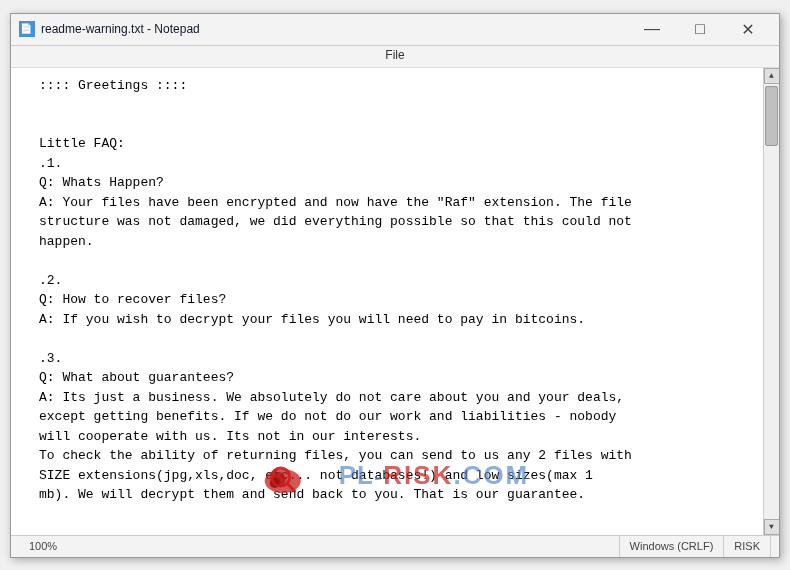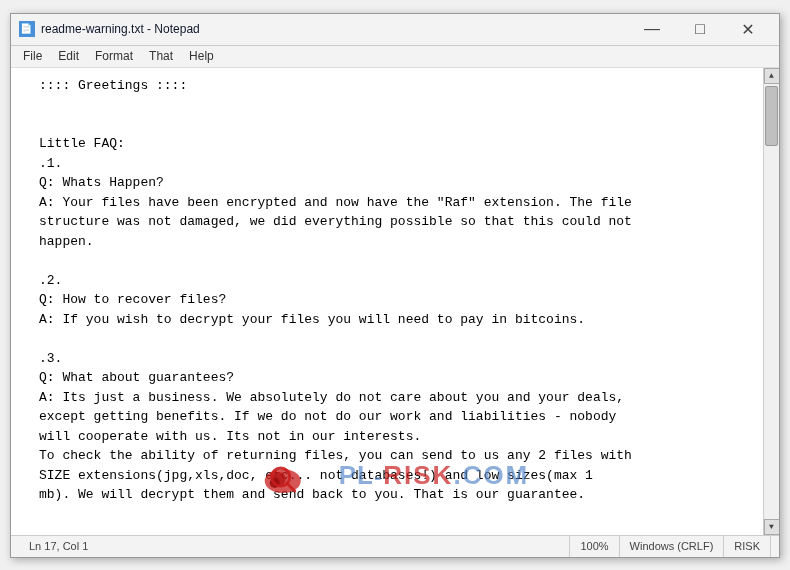--- a/index.html
+++ b/index.html
@@ -75,20 +75,21 @@
       font-family: 'Segoe UI', sans-serif;
     }
 
     .menu-bar {
       background: #f3f3f3;
       height: 22px;
       display: flex;
       align-items: center;
       padding: 0 4px;
       border-bottom: 1px solid #ddd;
+      flex-direction: column;
     }
 
     .menu-item {
       padding: 2px 8px;
       font-family: 'Segoe UI', sans-serif;
       font-size: 12px;
       cursor: pointer;
       color: #333;
     }
 
@@ -255,21 +256,20 @@
       <div class="scrollbar">
         <div class="scroll-btn">▲</div>
         <div class="scroll-track">
           <div class="scroll-thumb"></div>
         </div>
         <div class="scroll-btn">▼</div>
       </div>
     </div>
 
     <div class="status-bar">
-      <div class="status-segment">Ln 17, Col 1</div>
       <div class="status-segment">100%</div>
       <div class="status-segment">Windows (CRLF)</div>
       <div class="status-segment">RISK</div>
     </div>
   </div>
 
   <div class="watermark-overlay">
     <svg width="70" height="45" viewBox="0 0 70 45">
       <ellipse cx="22" cy="28" rx="18" ry="12" fill="rgba(200,30,30,0.75)"></ellipse>
       <circle cx="18" cy="26" r="7" fill="rgba(180,20,20,0.8)"></circle>

